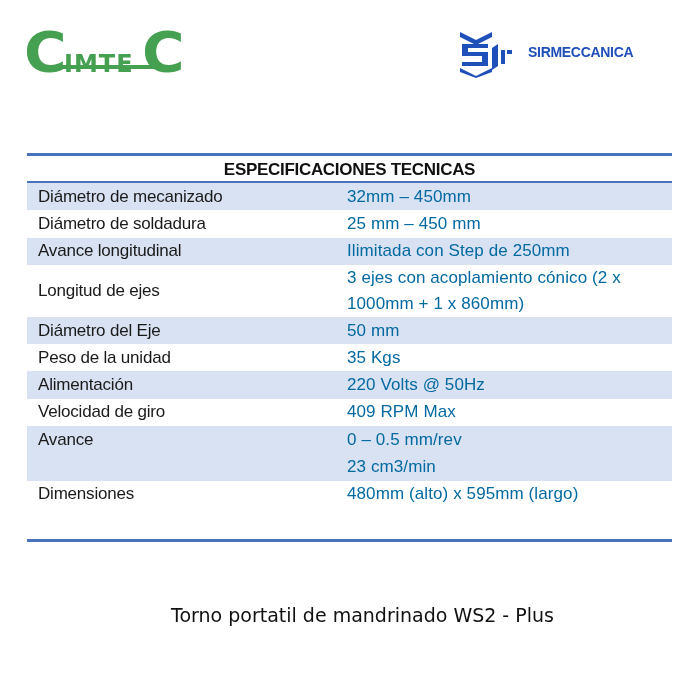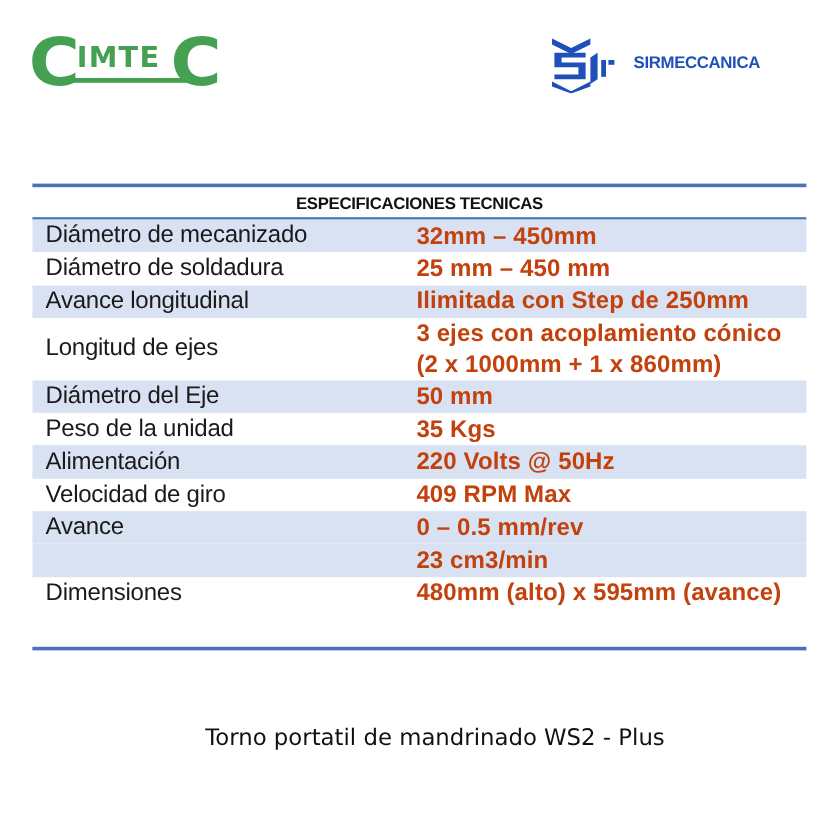--- a/index.html
+++ b/index.html
@@ -2,44 +2,44 @@
 <html><head>
 <meta charset="utf-8">
 <style>
   html, body { margin:0; padding:0; background:#ffffff; }
   body { width:700px; height:700px; position:relative; overflow:hidden;
          font-family:"Liberation Sans", sans-serif; color:#1a1a1a; }
 
   .logo-cimtec { position:absolute; left:24px; top:28px; height:48px; width:160px; }
   .cim-c { position:absolute; top:0; font-family:"DejaVu Sans", sans-serif; font-weight:bold;
            font-size:58px; line-height:48px; color:#46a052; letter-spacing:-2px; transform:scaleY(0.95); }
-  .cim-mid { position:absolute; left:40px; top:6px; font-family:"DejaVu Sans", sans-serif; font-weight:bold;
+  .cim-mid { position:absolute; left:40px; top:22px; font-family:"DejaVu Sans", sans-serif; font-weight:bold;
              font-size:24px; color:#46a052; letter-spacing:1px; }
   .cim-bar { position:absolute; left:38px; top:37px; width:103px; height:4px; background:#46a052; }
 
   .logo-sir { position:absolute; left:458px; top:26px; width:230px; height:56px; }
   .sir-mark { position:absolute; left:0; top:0; width:56px; height:52px; }
   .sir-text { position:absolute; left:70px; top:18px; font-family:"Liberation Sans", sans-serif;
               font-weight:bold; font-size:14px; color:#1f4fb8; letter-spacing:-0.3px; }
   .line-top { position:absolute; left:27px; top:153px; width:645px; height:3px; background:#4a72b8; }
   .line-head { position:absolute; left:27px; top:181px; width:645px; height:2px; background:#4a72b8; }
   .line-bottom { position:absolute; left:27px; top:539px; width:645px; height:3px; background:#4a72b8; }
 
   .head { position:absolute; left:27px; top:156px; width:645px; height:25px; text-align:center;
-          font-family:"Liberation Sans", sans-serif; font-weight:bold; font-size:14px; line-height:27px;
+          font-family:"Liberation Sans", sans-serif; font-weight:bold; font-size:17px; line-height:27px;
           color:#111; letter-spacing:-0.3px; }
 
   .rows { position:absolute; left:27px; top:183px; width:645px; }
-  .row { position:relative; width:645px; height:27.3px; font-size:20px; font-family:"Liberation Sans", sans-serif; }
+  .row { position:relative; width:645px; height:27.3px; font-size:17px; font-family:"Liberation Sans", sans-serif; }
   .row.tall { height:52px; }
   .row.shade { background:#d9e2f2; }
   .row .lbl { position:absolute; left:11px; top:0; height:100%; display:flex; align-items:center;
               color:#1a1a1a; letter-spacing:-0.2px; }
   .row .val { position:absolute; left:320px; top:0; height:100%; width:320px; display:flex; align-items:center;
-              color:#c2410c; font-weight:bold; line-height:26px; letter-spacing:0.1px; }
+              color:#0369a1; font-weight:normal; line-height:26px; letter-spacing:0.1px; }
 
   .caption { position:absolute; left:0; top:604px; width:725px; text-align:center;
              font-family:"DejaVu Sans", sans-serif; font-size:19px; color:#111; }
 </style>
 </head>
 <body>
 
 <div class="logo-cimtec">
   <span class="cim-c" style="left:0">C</span>
   <span class="cim-mid">IMTE</span>
@@ -98,19 +98,19 @@
   </div>
   <div class="row shade">
     <span class="lbl">Avance</span>
     <span class="val">0 – 0.5 mm/rev</span>
   </div>
   <div class="row shade">
     <span class="val">23 cm3/min</span>
   </div>
   <div class="row">
     <span class="lbl">Dimensiones</span>
-    <span class="val">480mm (alto) x 595mm (avance)</span>
+    <span class="val">480mm (alto) x 595mm (largo)</span>
   </div>
 </div>
 
 <div class="line-bottom"></div>
 
 <div class="caption">Torno portatil de mandrinado WS2 - Plus</div>
 
 </body></html>

